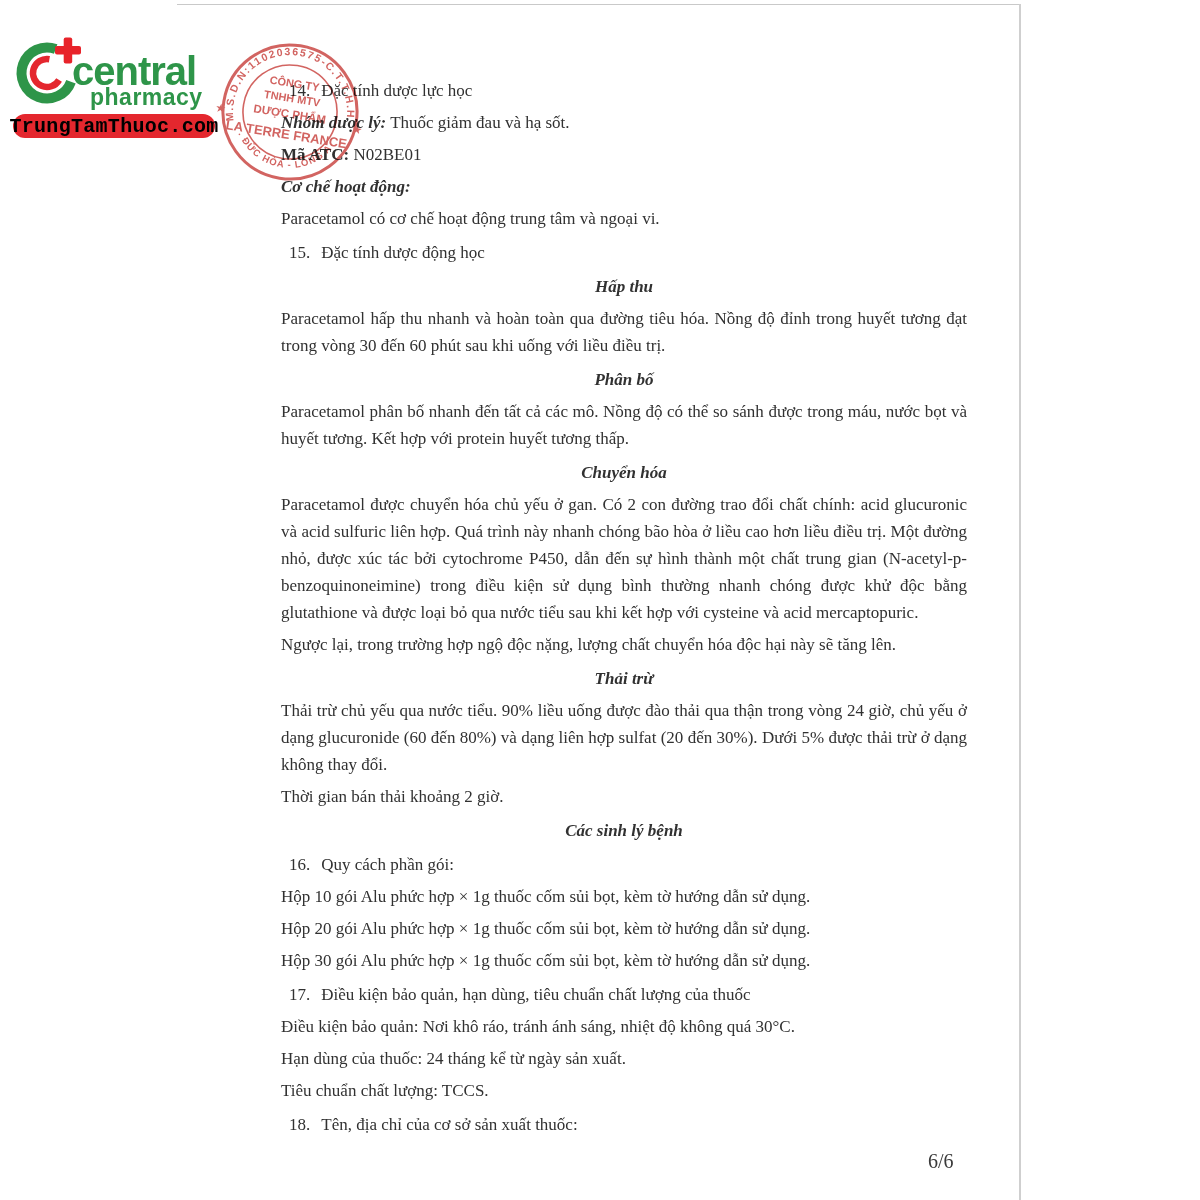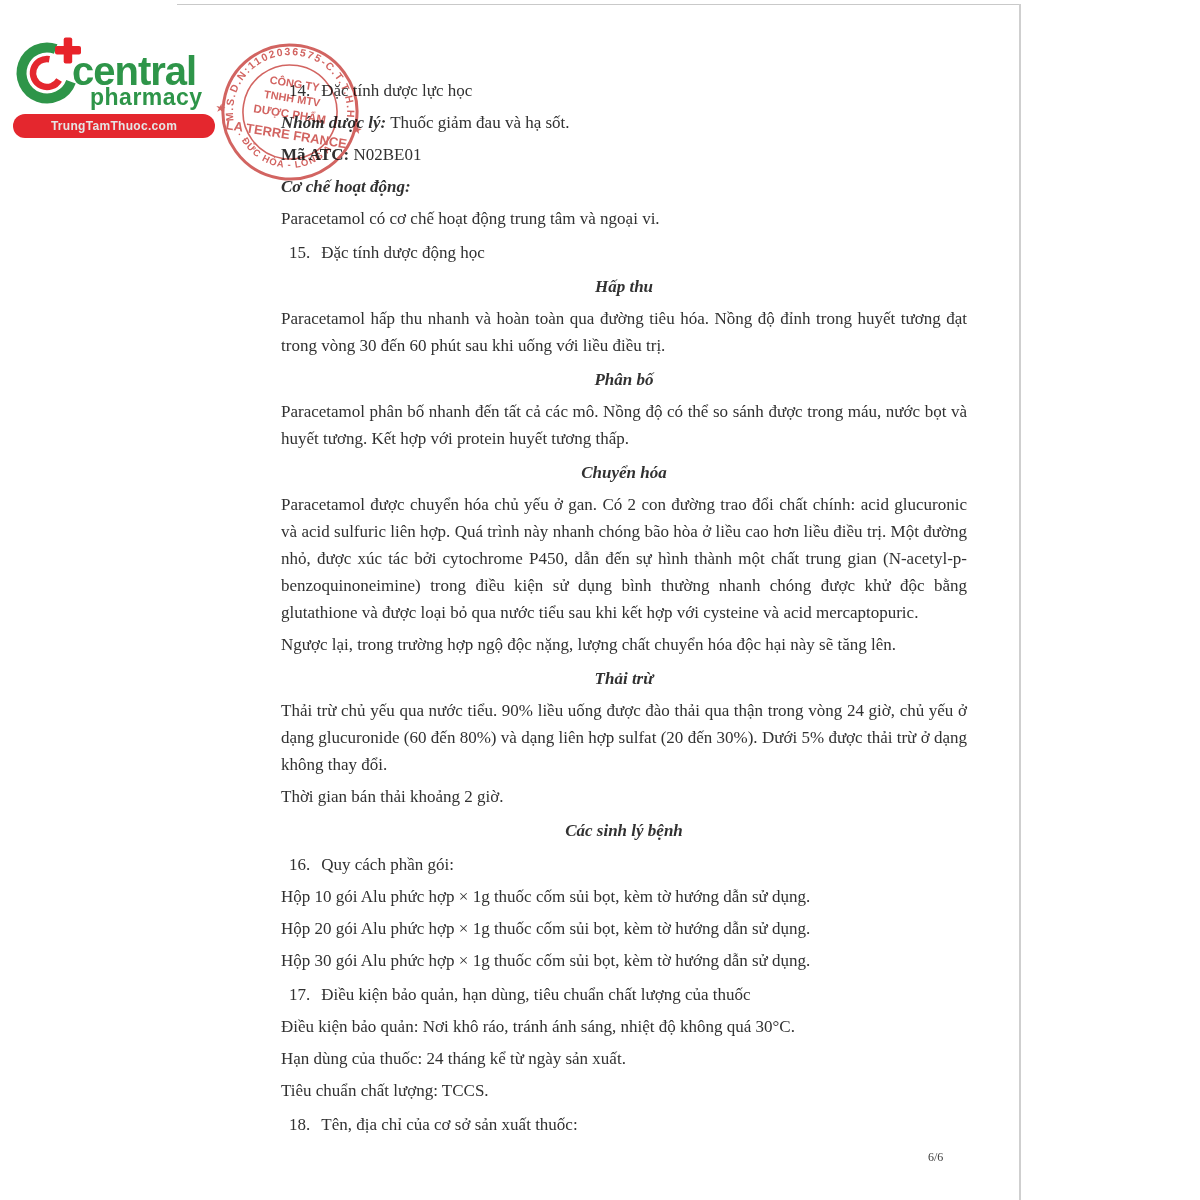--- a/index.html
+++ b/index.html
@@ -11,40 +11,40 @@
 
   
   .logo{position:absolute;left:0;top:0;width:280px;height:190px;}
   .logo-icon{position:absolute;left:14px;top:36px;}
   .brand-name{position:absolute;left:72px;top:50px;font-family:"Liberation Sans",sans-serif;
               font-weight:bold;font-size:40px;line-height:42px;color:#2e9549;letter-spacing:-1px;}
   .brand-tagline{position:absolute;left:90px;top:84px;font-family:"Liberation Sans",sans-serif;
               font-weight:bold;font-size:23px;color:#2e9549;letter-spacing:0.5px;}
   .brand-pill{position:absolute;left:13px;top:114px;width:202px;height:24px;border-radius:13px;
               background:#e4272e;display:flex;align-items:center;justify-content:center;}
-  .brand-pill span{font-family:Liberation Sans, sans-serif;font-weight:bold;font-size:12px;
-              color:#e5e5e5;letter-spacing:0.3px;}
+  .brand-pill span{font-family:Liberation Mono, monospace;font-weight:bold;font-size:20px;
+              color:#000000;letter-spacing:0.3px;}
 
   
   .stamp{position:absolute;left:190px;top:12px;width:200px;height:200px;opacity:0.82;
          mix-blend-mode:multiply;pointer-events:none;}
   .stamp text, .stamp textPath{font-family:"Liberation Sans",sans-serif;fill:#c8423e;}
 
   
   .doc{position:absolute;left:281px;top:70px;width:686px;color:#313131;font-size:17px;}
   .doc p{margin:0 0 5px 0;line-height:27px;}
   .h{font-weight:normal;margin:7px 0 5px 8px;line-height:27px;}
   .h .num{margin-right:11px;}
   .sub{font-weight:bold;font-style:italic;margin:7px 0 5px 0;line-height:27px;text-align:center;}
   .bi{font-weight:bold;font-style:italic;}
   .b{font-weight:bold;}
   .i{}
   .j{text-align:justify;}
 
-  .page-number{position:absolute;left:928px;top:1150px;font-size:12px;color:#3a3a3a;}
+  .page-number{position:absolute;left:928px;top:1150px;font-size:20px;color:#3a3a3a;}
 </style>
 </head>
 <body>
 
 <div class="page">
 
   <div class="scan-line-top"></div>
   <div class="scan-line-right"></div>
 
   <div class="logo">

